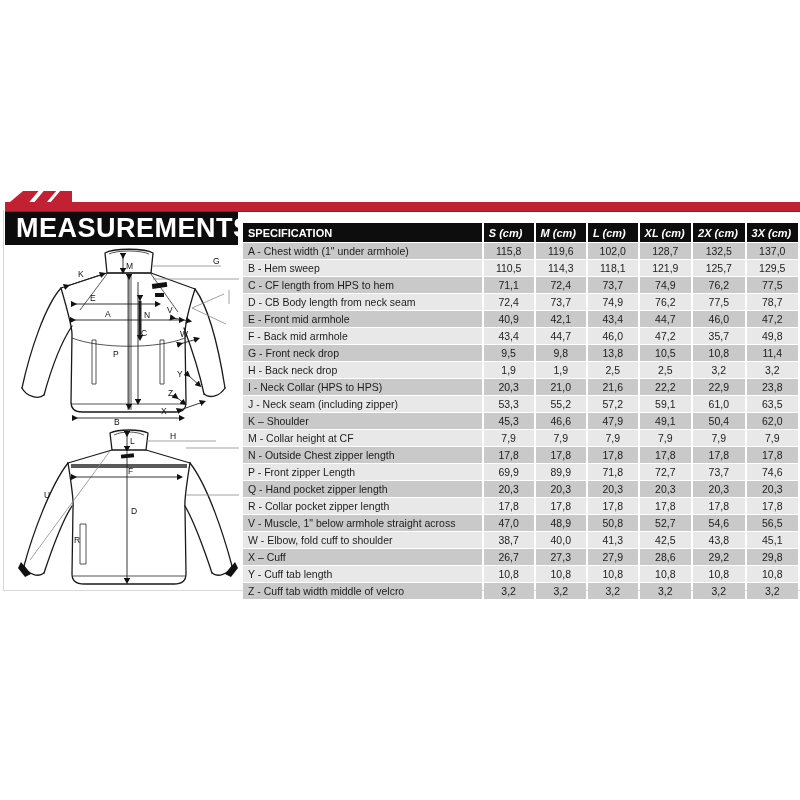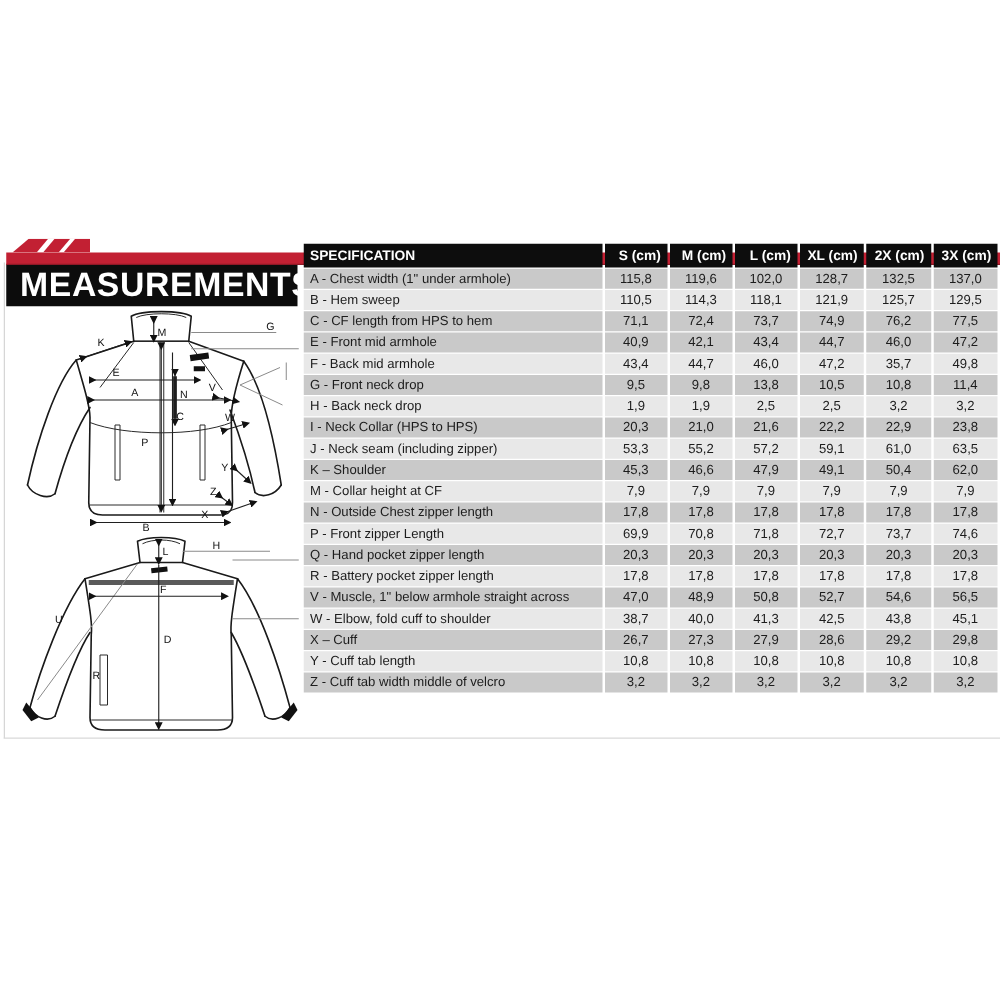--- a/index.html
+++ b/index.html
@@ -18,30 +18,30 @@
   .red-slashes{position:absolute;left:8px;top:191px;width:70px;height:11px;}
   .title-box{
     position:absolute;left:5px;top:212px;width:233px;height:33px;
     background:#0c0c0c;color:#ffffff;display:flex;align-items:center;
     box-sizing:border-box;padding-left:11px;
   }
   .title-box .title{
     font-size:27px;font-weight:800;letter-spacing:0.5px;white-space:nowrap;
   }
   table.spec{
-    position:absolute;left:241px;top:194px;
+    position:absolute;left:241px;top:222px;
     border-collapse:separate;border-spacing:2px 1px;
     table-layout:fixed;
   }
   table.spec th{
     background:#0d0d0d;color:#ffffff;font-size:11px;font-weight:700;
     height:19px;padding:0 5px;white-space:nowrap;
   }
   table.spec th.spec-h{width:236px;text-align:left;}
-  table.spec th.val{width:42px;text-align:right;}
+  table.spec th.val{width:42px;text-align:left;font-style:italic;}
   table.spec td{
     font-size:10.5px;color:#1c1c1c;height:16px;padding:0 5px;
     white-space:nowrap;overflow:hidden;
   }
   table.spec td.val{text-align:center;}
   tr.odd td{background:#c9c9c9;}
   tr.even td{background:#e8e8e8;}
   .wavy{
     text-decoration-style:wavy;
     text-decoration-color:#cc4b4b;text-decoration-thickness:1px;
@@ -220,20 +220,29 @@
       </tr>
       <tr class="odd">
         <td class="specc">C - CF length from HPS to hem</td>
         <td class="val">71,1</td>
         <td class="val">72,4</td>
         <td class="val">73,7</td>
         <td class="val">74,9</td>
         <td class="val">76,2</td>
         <td class="val">77,5</td>
       </tr>
+      <tr class="even">
+        <td class="specc">D - CB Body length from neck seam</td>
+        <td class="val">72,4</td>
+        <td class="val">73,7</td>
+        <td class="val">74,9</td>
+        <td class="val">76,2</td>
+        <td class="val">77,5</td>
+        <td class="val">78,7</td>
+      </tr>
       <tr class="odd">
         <td class="specc">E - Front mid armhole</td>
         <td class="val">40,9</td>
         <td class="val">42,1</td>
         <td class="val">43,4</td>
         <td class="val">44,7</td>
         <td class="val">46,0</td>
         <td class="val">47,2</td>
       </tr>
       <tr class="even">
@@ -304,37 +313,37 @@
         <td class="val">17,8</td>
         <td class="val">17,8</td>
         <td class="val">17,8</td>
         <td class="val">17,8</td>
         <td class="val">17,8</td>
         <td class="val">17,8</td>
       </tr>
       <tr class="even">
         <td class="specc">P - Front zipper Length</td>
         <td class="val">69,9</td>
-        <td class="val">70,8</td>
+        <td class="val">89,9</td>
         <td class="val">71,8</td>
         <td class="val">72,7</td>
         <td class="val">73,7</td>
         <td class="val">74,6</td>
       </tr>
       <tr class="odd">
         <td class="specc">Q - Hand pocket zipper length</td>
         <td class="val">20,3</td>
         <td class="val">20,3</td>
         <td class="val">20,3</td>
         <td class="val">20,3</td>
         <td class="val">20,3</td>
         <td class="val">20,3</td>
       </tr>
       <tr class="even">
-        <td class="specc">R - Battery pocket zipper length</td>
+        <td class="specc">R - Collar pocket zipper length</td>
         <td class="val">17,8</td>
         <td class="val">17,8</td>
         <td class="val">17,8</td>
         <td class="val">17,8</td>
         <td class="val">17,8</td>
         <td class="val">17,8</td>
       </tr>
       <tr class="odd">
         <td class="specc">V - Muscle, 1" below armhole straight across</td>
         <td class="val">47,0</td>

